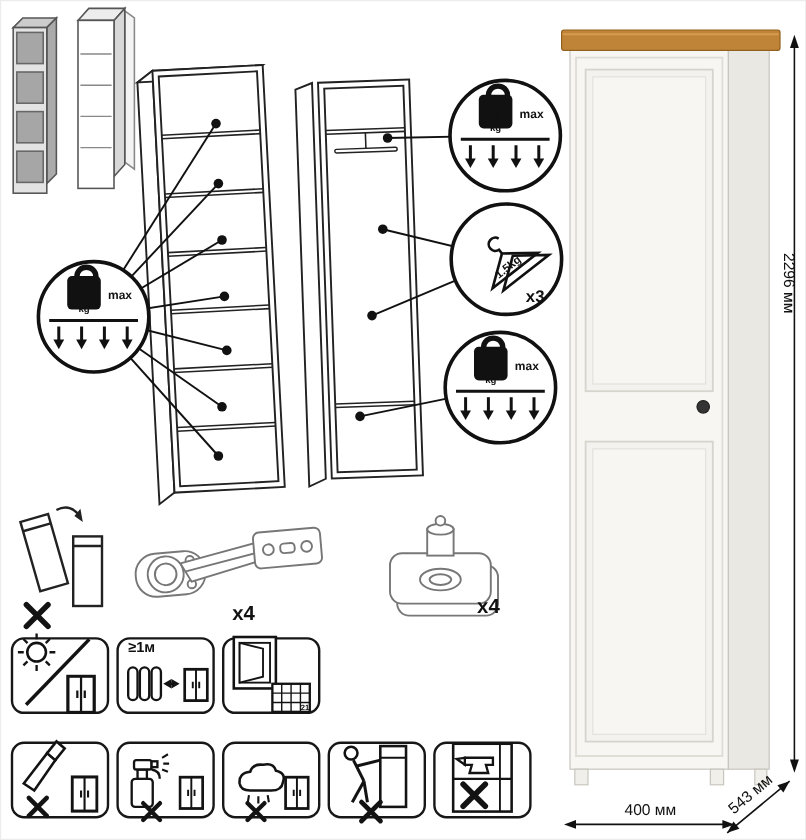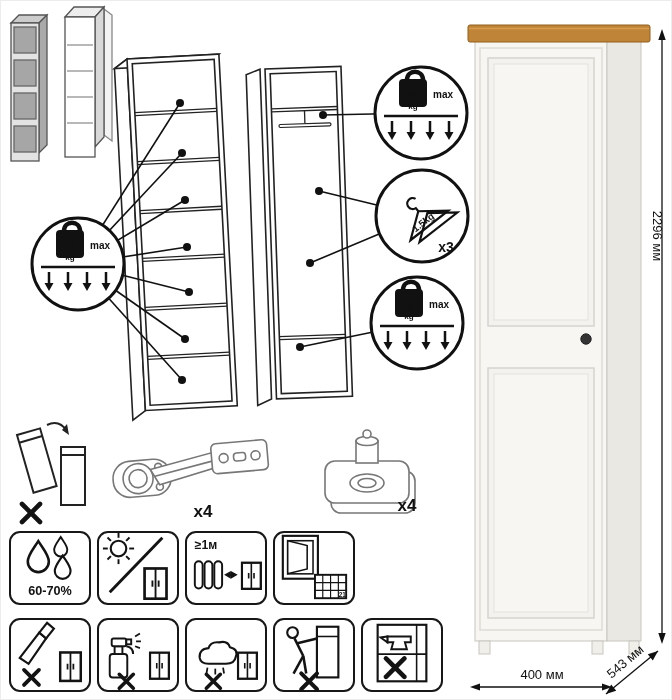--- a/index.html
+++ b/index.html
@@ -3,21 +3,21 @@
 <meta charset="utf-8">
 <style>
   *{margin:0;padding:0;box-sizing:border-box}
   html,body{background:#fff}
   body{font-family:"Liberation Sans",sans-serif;color:#111}
   #stage{position:relative;width:672px;height:700px;background:#fff;overflow:hidden;border:1px solid #ececec}
   svg{display:block}
   .abs{position:absolute}
   text{font-family:"Liberation Sans",sans-serif;fill:#111}
   .care-row{position:absolute;left:8px;display:flex;gap:6px}
-  .care{width:82px;height:74px;border:2.5px solid #171717;border-radius:11px;background:#fff;display:flex;align-items:center;justify-content:center}
+  .care{width:82px;height:64px;border:2.5px solid #171717;border-radius:11px;background:#fff;display:flex;align-items:center;justify-content:center}
   .care svg{width:76px;height:76px}
 </style>
 </head>
 <body>
 
 <div id="stage">
 
   <svg width="0" height="0" style="position:absolute" aria-hidden="true">
     <defs>
       <g id="x-mark" stroke="#131313" stroke-width="4.6" stroke-linecap="round">
@@ -249,28 +249,20 @@
     <g>
       <line x1="150" y1="693" x2="202" y2="650" stroke="#111" stroke-width="1.3"></line>
       <polygon points="150,693 160.2,689.7 155.2,683.5" fill="#111"></polygon>
       <polygon points="202,650 196.8,659.5 191.8,653.3" fill="#111"></polygon>
       <text transform="translate(172,664) rotate(-40)" font-size="13" text-anchor="middle">543 мм</text>
     </g>
   </svg>
 
   <div class="care-row" style="top:530px">
 
-    <div class="care">
-      <svg viewBox="0 0 78 78">
-        <use href="#drop-shape" transform="translate(27,27) scale(1.2)" fill="#fff" stroke="#131313" stroke-width="2.2"></use>
-        <use href="#drop-shape" transform="translate(50,17) scale(0.75)" fill="#fff" stroke="#131313" stroke-width="2.6"></use>
-        <use href="#drop-shape" transform="translate(52,38) scale(0.9)" fill="#fff" stroke="#131313" stroke-width="2.4"></use>
-        <text x="39" y="67" font-size="13" font-weight="bold" text-anchor="middle">60-70%</text>
-      </svg>
-    </div>
 
 
     <div class="care">
       <svg viewBox="0 0 78 78">
         <circle cx="19" cy="19" r="8" fill="#fff" stroke="#131313" stroke-width="2.2"></circle>
         <g stroke="#131313" stroke-width="2">
           <line x1="19" y1="8" x2="19" y2="3"></line>
             <line x1="26.8" y1="11.2" x2="30.3" y2="7.7"></line>
           <line x1="30" y1="19" x2="35" y2="19"></line>
             <line x1="26.8" y1="26.8" x2="30.3" y2="30.3"></line>

